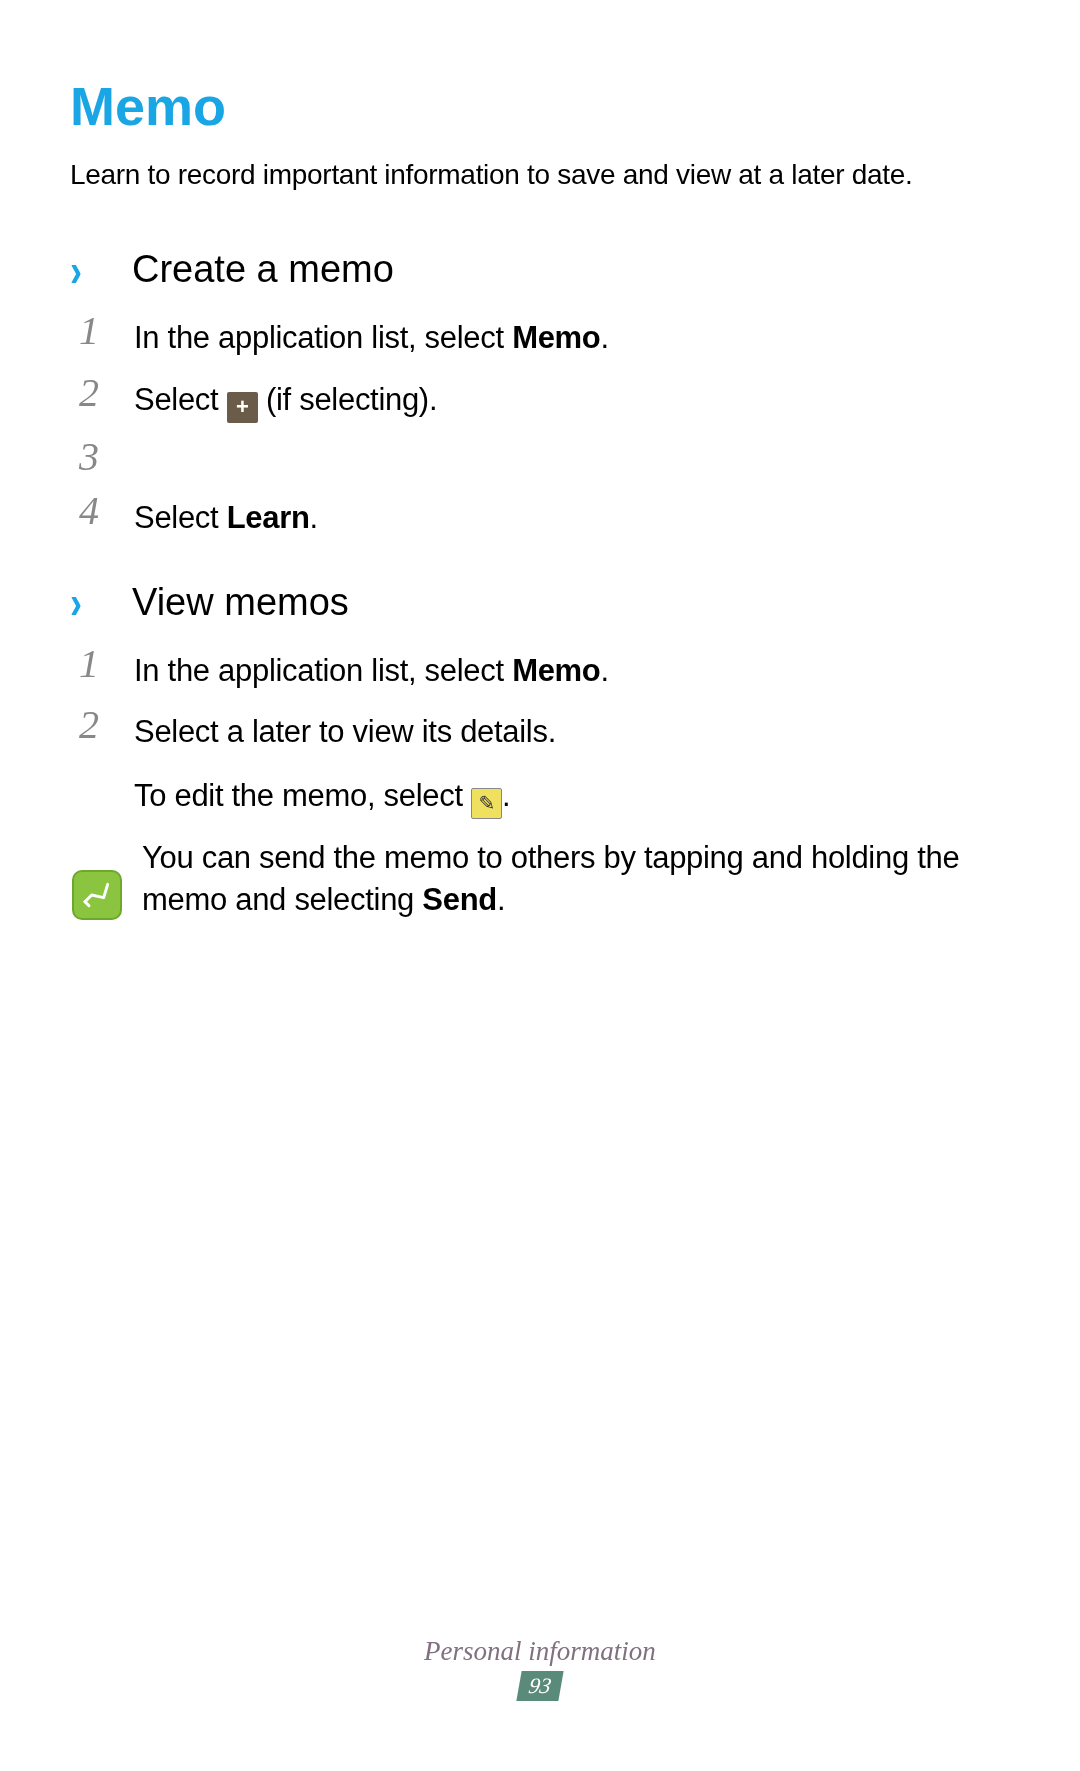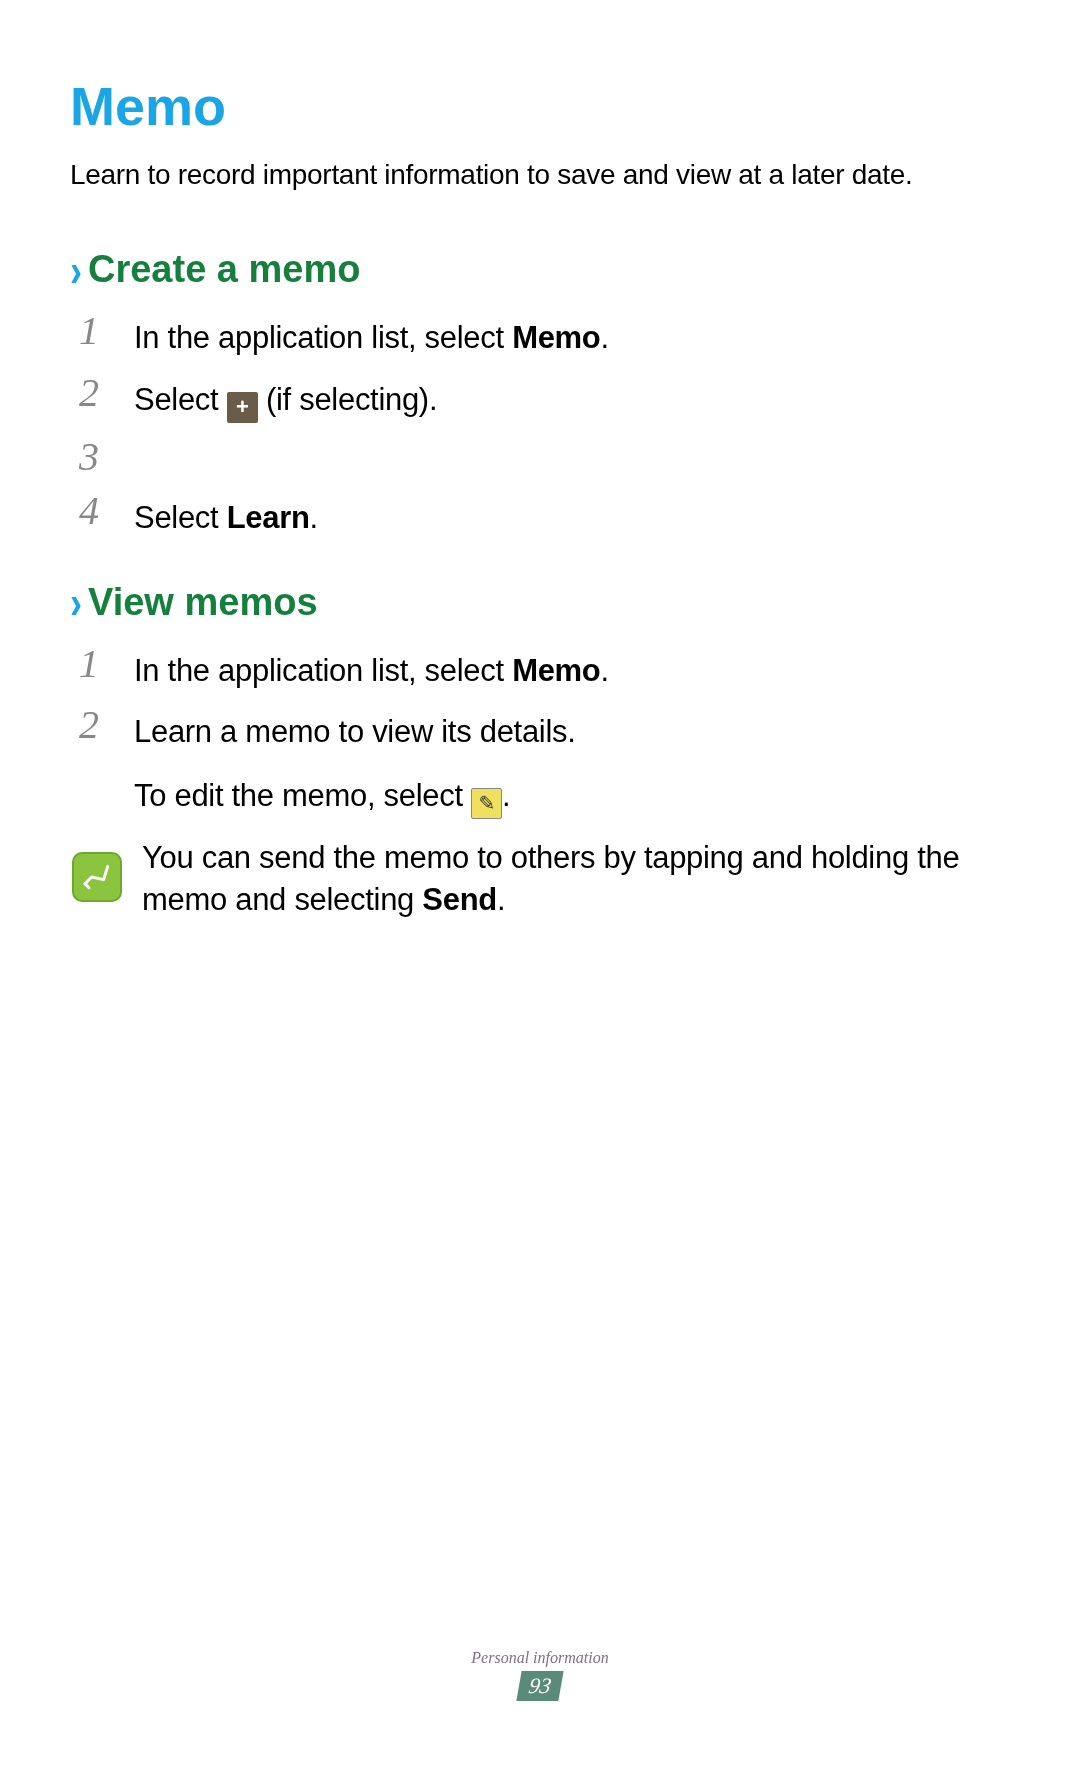--- a/index.html
+++ b/index.html
@@ -34,22 +34,23 @@
     .chev {
       color: #1aa5e5;
       font-size: 36px;
       font-weight: 800;
       line-height: 1;
       transform: scaleY(1.3);
       display: inline-block;
     }
     .section-heading .heading-text {
       font-size: 38px;
-      font-weight: 700;
-      color: #15803d;
+      font-weight: 400;
+      color: #000000;
+      margin-left: 44px;
     }
     .step {
       display: flex;
       align-items: flex-start;
       gap: 28px;
       margin-bottom: 14px;
       padding-left: 2px;
     }
     .step-num {
       font-family: "Georgia", "Times New Roman", serif;
@@ -91,21 +92,21 @@
       justify-content: center;
       align-items: center;
       font-size: 20px;
       border-radius: 2px;
       vertical-align: -4px;
       line-height: 1;
       color: #333;
     }
     .note {
       display: flex;
-      align-items: center;
+      align-items: flex-end;
       gap: 20px;
       padding-left: 2px;
       margin-top: 1px;
     }
     .note-icon {
       width: 50px;
       height: 50px;
       background: #8bc53f;
       border: 2px solid #6ba82c;
       border-radius: 10px;
@@ -124,21 +125,21 @@
     .section2 { margin-top: 42px; }
     .footer {
       position: absolute;
       bottom: 70px;
       left: 0; right: 0;
       text-align: center;
     }
     .footer .cat {
       font-family: "Georgia", "Times New Roman", serif;
       font-style: italic;
-      font-size: 16px;
+      font-size: 27px;
       color: #807080;
       margin-bottom: 4px;
     }
     .footer .page {
       display: inline-block;
       background: #5a8a7a;
       color: #ffffff;
       font-style: italic;
       font-family: "Georgia", serif;
       font-size: 22px;
@@ -191,21 +192,21 @@
   <div class="step">
     <span class="step-num">1</span>
     <span class="step-body">
       <span>In the application list, select </span><b>Memo</b><span>.</span>
     </span>
   </div>
 
   <div class="step">
     <span class="step-num">2</span>
     <span class="step-body">
-      <span>Learn a memo to view its details.</span>
+      <span>Select a later to view its details.</span>
       <span class="line2">
         <span>To edit the memo, select </span><span class="inline-edit">✎</span><span>.</span>
       </span>
     </span>
   </div>
 
   <div class="note">
     <span class="note-icon">
       <svg viewBox="0 0 24 24" fill="none" stroke="#ffffff" stroke-width="2.2" stroke-linecap="round" stroke-linejoin="round">
         <path d="M3 17l5-5 9 2L20 4"></path>

